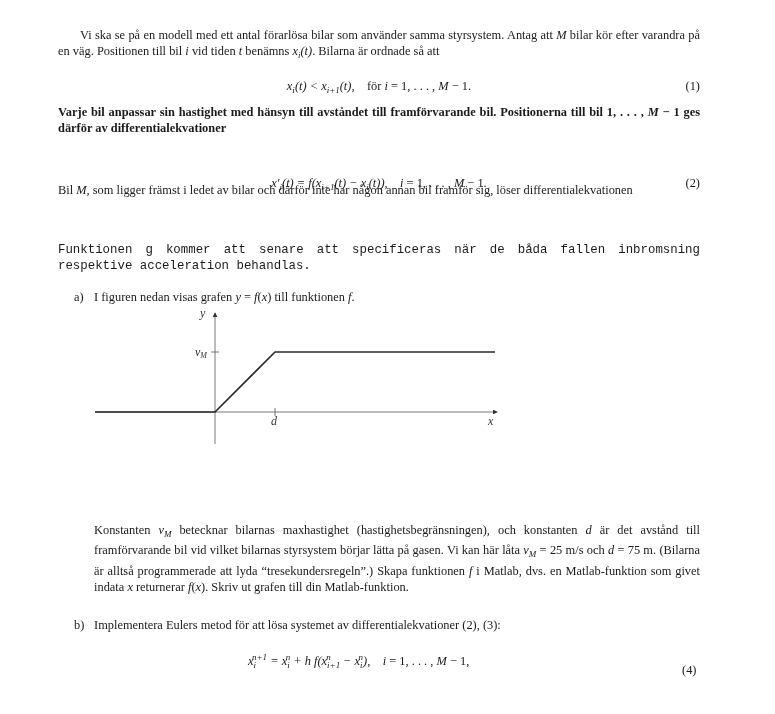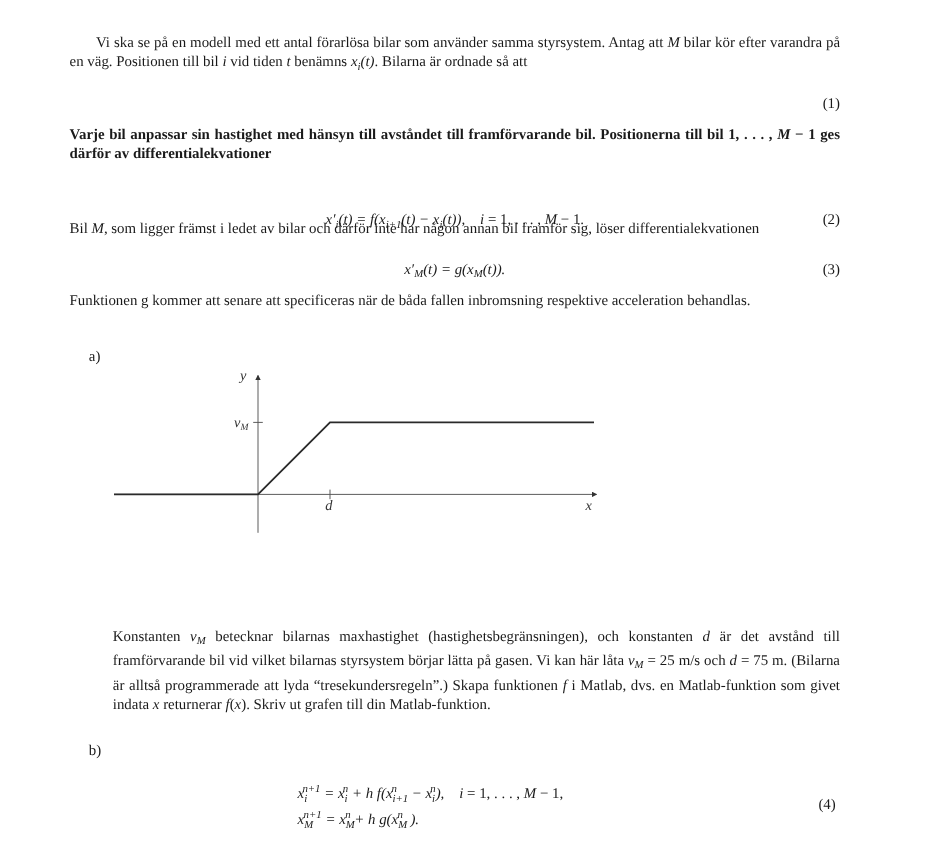--- a/index.html
+++ b/index.html
@@ -24,40 +24,38 @@
   svg text { font-family:"Liberation Serif","DejaVu Serif",serif; font-style:italic; font-size:12px; fill:#333; }
 </style>
 </head>
 <body>
 
 <div class="page">
 
   <div class="p indent" style="top:15px;">Vi ska se på en modell med ett antal förarlösa bilar som använder samma styrsystem. Antag att <span class="it">M</span> bilar kör efter varandra på en väg. Positionen till bil <span class="it">i</span> vid tiden <span class="it">t</span> benämns <span class="it">x<span class="sub">i</span>(t)</span>. Bilarna är ordnade så att</div>
 
   <div class="eq" style="top:67px;">
+    <div class="body"><span class="it">x<span class="sub">i</span>(t) &lt; x<span class="sub">i+1</span>(t),</span>&nbsp;&nbsp;&nbsp; <span class="rm">för</span> <span class="it">i</span> <span class="rm">= 1, . . . ,</span> <span class="it">M</span> <span class="rm">− 1.</span></div>
     <div class="num">(1)</div>
   </div>
 
   <div class="p" style="top:92px;font-weight:bold;">Varje bil anpassar sin hastighet med hänsyn till avståndet till framförvarande bil. Positionerna till bil 1, . . . , <span class="it">M</span> − 1 ges därför av differentialekvationer</div>
 
   <div class="eq" style="top:140px;margin-top:24px;">
     <div class="body"><span class="it">x′<span class="sub">i</span>(t) = f(x<span class="sub">i+1</span>(t) − x<span class="sub">i</span>(t)),</span>&nbsp;&nbsp;&nbsp; <span class="it">i</span> <span class="rm">= 1, . . . ,</span> <span class="it">M</span> <span class="rm">− 1.</span></div>
     <div class="num">(2)</div>
   </div>
 
   <div class="p" style="top:170px;">Bil <span class="it">M</span>, som ligger främst i ledet av bilar och därför inte har någon annan bil framför sig, löser differentialekvationen</div>
 
-  <div class="eq" style="top:205px;">
-    <div class="body"><span class="it">x′<span class="sub">M</span>(t) = g(x<span class="sub">M</span>(t)).</span></div>
-    <div class="num">(3)</div>
-  </div>
 
-  <div class="p" style="top:230px;">Funktionen g kommer att senare att specificeras när de båda fallen inbromsning respektive acceleration behandlas.</div>
+  <div class="p" style="top:230px;font-family:Liberation Mono, monospace;">Funktionen g kommer att senare att specificeras när de båda fallen inbromsning respektive acceleration behandlas.</div>
 
   <div class="item" style="left:74px; top:277px;">a)</div>
+  <div class="item" style="left:94px; top:277px;">I figuren nedan visas grafen <span class="it">y</span> = <span class="it">f</span>(<span class="it">x</span>) till funktionen <span class="it">f</span>.</div>
 
   <svg style="position:absolute; left:0; top:0;" width="775" height="714">
     <defs>
       <marker id="arr" markerWidth="6" markerHeight="6" refX="5" refY="3" orient="auto">
         <path d="M0,0 L6,3 L0,6 Z" fill="#333"></path>
       </marker>
     </defs>
     <line x1="95" y1="400" x2="497" y2="400" stroke="#555" stroke-width="0.8" marker-end="url(#arr)"></line>
     <line x1="215" y1="432" x2="215" y2="301" stroke="#555" stroke-width="0.8" marker-end="url(#arr)"></line>
     <line x1="211" y1="340" x2="219" y2="340" stroke="#555" stroke-width="0.8"></line>
@@ -65,19 +63,19 @@
     <polyline id="fline" points="95,400 215,400 275,340 495,340" fill="none" stroke="#2a2a2a" stroke-width="1.6"></polyline>
     <text x="200" y="305">y</text>
     <text x="488" y="413">x</text>
     <text x="271" y="413">d</text>
     <text x="195" y="344"><tspan>v</tspan><tspan font-size="8" dy="2">M</tspan></text>
   </svg>
 
   <div class="p" style="left:94px; width:606px; top:510px;">Konstanten <span class="it">v<span class="sub">M</span></span> betecknar bilarnas maxhastighet (hastighetsbegränsningen), och konstanten <span class="it">d</span> är det avstånd till framförvarande bil vid vilket bilarnas styrsystem börjar lätta på gasen. Vi kan här låta <span class="it">v<span class="sub">M</span></span> = 25 m/s och <span class="it">d</span> = 75 m. (Bilarna är alltså programmerade att lyda “tresekundersregeln”.) Skapa funktionen <span class="it">f</span> i Matlab, dvs. en Matlab-funktion som givet indata <span class="it">x</span> returnerar <span class="it">f</span>(<span class="it">x</span>). Skriv ut grafen till din Matlab-funktion.</div>
 
   <div class="item" style="left:74px; top:605px;">b)</div>
+  <div class="item" style="left:94px; top:605px;">Implementera Eulers metod för att lösa systemet av differentialekvationer (2), (3):</div>
 
   <div class="item" style="left:248px; top:637px;"><span class="it">x<span class="sub">i</span><span class="sup" style="margin-left:-4px;">n+1</span> = x<span class="sub">i</span><span class="sup" style="margin-left:-4px;">n</span> + h f(x<span class="sub">i+1</span><span class="sup" style="margin-left:-14px;">n</span>&nbsp;&nbsp;&nbsp; − x<span class="sub">i</span><span class="sup" style="margin-left:-4px;">n</span>),</span>&nbsp;&nbsp;&nbsp; <span class="it">i</span> = 1, . . . , <span class="it">M</span> − 1,</div>
-  <div class="item" style="left:248px; top:659px;"><span class="it">x<span class="sub">M</span><span class="sup" style="margin-left:-8px;">n+1</span> = x<span class="sub">M</span><span class="sup" style="margin-left:-8px;">n</span> + h g(x<span class="sub">M</span><span class="sup" style="margin-left:-8px;">n</span>&nbsp;&nbsp;).</span></div>
   <div class="item" style="left:682px; top:650px;">(4)</div>
 
   <div class="pagenum">1</div>
 </div>
 
 </body></html>

